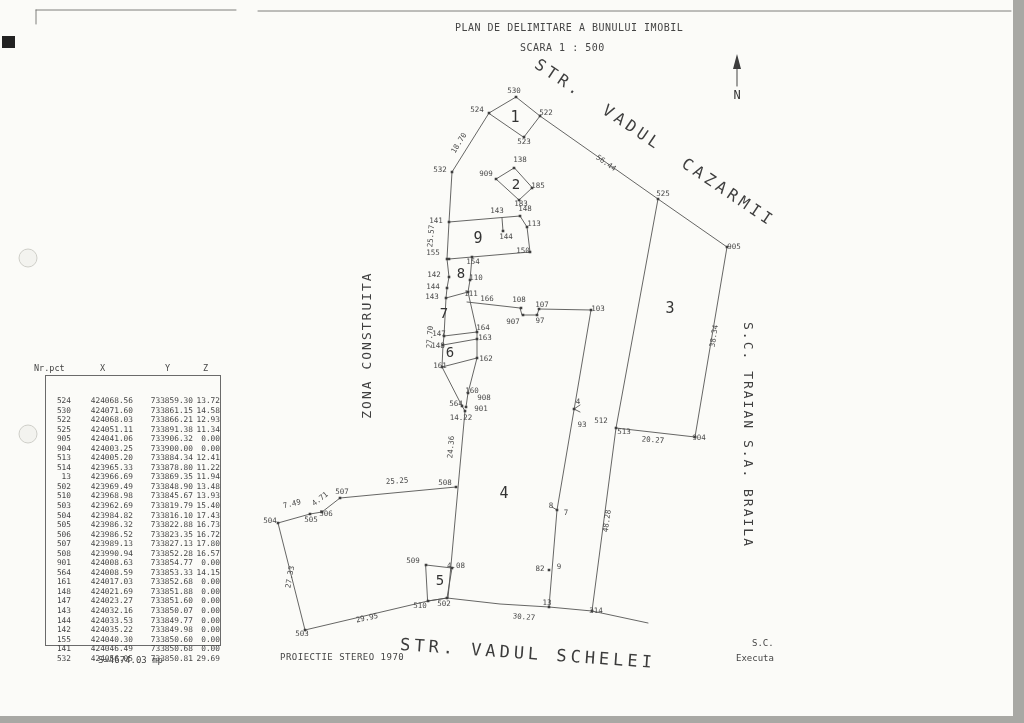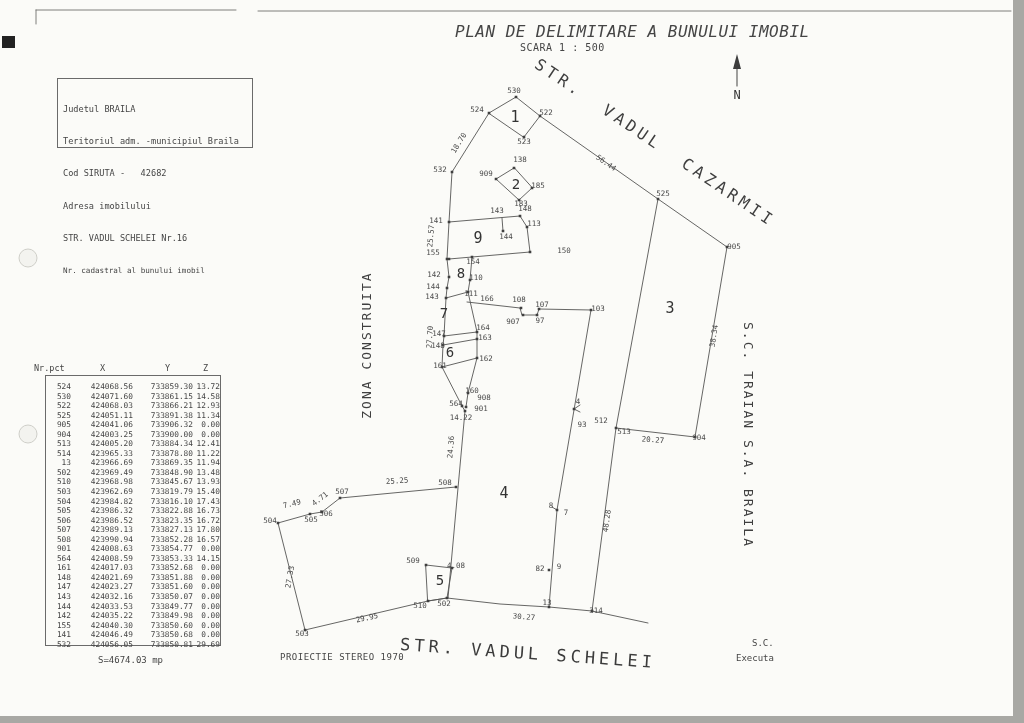--- a/index.html
+++ b/index.html
@@ -1,30 +1,30 @@
 <!DOCTYPE html>
 <html><head>
 <meta charset="utf-8">
 <style>
   html,body{margin:0;padding:0;}
   body{width:1024px;height:723px;background:#a8a8a4;overflow:hidden;
        font-family:"DejaVu Sans Mono","Liberation Mono",monospace;}
   #page{position:absolute;left:0;top:0;width:1013px;height:716px;background:#fbfbf8;color:#454545;}
   #linework{position:absolute;left:0;top:0;width:1013px;height:716px;}
   .abs{position:absolute;}
-  #title-block{left:455px;top:22px;font-size:16px;letter-spacing:.5px;white-space:pre;font-style:italic;}
+  #title-block{left:455px;top:22px;font-size:10px;letter-spacing:.5px;white-space:pre;}
   #scara{left:520px;top:42px;font-size:10px;letter-spacing:.5px;}
   #info-box{left:57px;top:78px;width:196px;height:70px;border:1px solid #6a6a6a;
             font-size:8.6px;line-height:10.8px;padding:3px 0 0 5px;box-sizing:border-box;white-space:pre;}
   #info-box .small{font-size:7.6px;}
   
   #table-header{left:34px;top:363px;width:200px;font-size:8.5px;}
   #table-header span{position:absolute;top:0;}
   #coord-box{left:45px;top:375px;width:176px;height:271px;border:1px solid #6a6a6a;
-             box-sizing:border-box;padding-top:6px;}
+             box-sizing:border-box;padding-top:20px;}
   .trow{height:9.55px;line-height:9.55px;font-size:7.8px;white-space:nowrap;}
   .trow span{display:inline-block;text-align:right;}
   .c0{width:25px;} .c1{width:62px;} .c2{width:60px;} .c3{width:27px;}
   #area-label{left:98px;top:655px;font-size:9px;text-align:right;}
   
   .plabel{position:absolute;font-size:7.5px;color:#4a4a4a;transform:translate(-50%,-50%);
           white-space:pre;line-height:1;}
   .street{color:#3f3f3f;}
   .parcel{font-size:15px;color:#333;}
   
@@ -80,28 +80,20 @@
     <path d="M489 113h.01M516 97h.01M540 116h.01M524 137h.01M452 172h.01M449 222h.01M447 259h.01M449 277h.01M447 288h.01M446 298h.01M444 336h.01M443 345h.01M442 367h.01M462 406h.01M465 411h.01M472 257h.01M470 280h.01M468 292h.01M477 332h.01M477 339h.01M477 358h.01M468 393h.01M514 168h.01M496 179h.01M519 200h.01M532 188h.01M520 216h.01M527 227h.01M530 252h.01M503 231h.01M658 199h.01M727 247h.01M695 437h.01M616 428h.01M574 409h.01M557 510h.01M549 570h.01M549 607h.01M592 611h.01M278 523h.01M310 514h.01M322 512h.01M340 498h.01M456 487h.01M426 565h.01M452 568h.01M447 598h.01M428 601h.01M305 630h.01M521 308h.01M523 315h.01M537 315h.01M539 309h.01M591 310h.01M466 407h.01M449 259h.01" stroke="#3f3f3f" stroke-width="2.6" stroke-linecap="square" fill="none"></path>
 
     <circle cx="28" cy="258" r="9" fill="#f3f3ef" stroke="#cfcfc9"></circle>
     <circle cx="28" cy="434" r="9" fill="#f3f3ef" stroke="#cfcfc9"></circle>
     <rect x="2" y="36" width="13" height="12" fill="#222"></rect>
   </svg>
 
   <div class="abs" id="title-block">PLAN DE DELIMITARE A BUNULUI IMOBIL</div>
   <div class="abs" id="scara">SCARA 1 : 500</div>
 
-  <div class="abs" id="info-box">
-    <div>Judetul BRAILA</div>
-    <div>Teritoriul adm. -municipiul Braila</div>
-    <div>Cod SIRUTA -   42682</div>
-    <div>Adresa imobilului</div>
-    <div>STR. VADUL SCHELEI Nr.16</div>
-    <div class="small">Nr. cadastral al bunului imobil</div>
-  </div>
 
   <div class="abs" id="compass-n">N</div>
 
   <div class="abs" id="table-header">
     <span style="left:0">Nr.pct</span>
     <span style="left:66px">X</span>
     <span style="left:131px">Y</span>
     <span style="left:169px">Z</span>
   </div>
   <div class="abs" id="coord-box">
@@ -157,21 +149,21 @@
       <span class="plabel" style="left: 714px; top: 336px; transform: translate(-50%, -50%) rotate(-81deg);">38.34</span>
       <span class="plabel" style="left: 436px; top: 221px; transform: translate(-50%, -50%);">141</span>
       <span class="plabel" style="left: 431px; top: 236px; transform: translate(-50%, -50%) rotate(-85deg);">25.57</span>
       <span class="plabel" style="left: 497px; top: 211px; transform: translate(-50%, -50%);">143</span>
       <span class="plabel" style="left: 525px; top: 209px; transform: translate(-50%, -50%);">148</span>
       <span class="plabel" style="left: 534px; top: 224px; transform: translate(-50%, -50%);">113</span>
       <span class="plabel" style="left: 506px; top: 237px; transform: translate(-50%, -50%);">144</span>
       <span class="plabel parcel" style="left: 478px; top: 238px; font-size: 15px; transform: translate(-50%, -50%);">9</span>
       <span class="plabel" style="left: 433px; top: 253px; transform: translate(-50%, -50%);">155</span>
       <span class="plabel" style="left: 473px; top: 262px; transform: translate(-50%, -50%);">154</span>
-      <span class="plabel" style="left: 523px; top: 251px; transform: translate(-50%, -50%); margin-left: 41px;">150</span>
+      <span class="plabel" style="left: 523px; top: 251px; transform: translate(-50%, -50%);">150</span>
       <span class="plabel parcel" style="left: 461px; top: 273px; font-size: 14px; transform: translate(-50%, -50%);">8</span>
       <span class="plabel" style="left: 434px; top: 275px; transform: translate(-50%, -50%);">142</span>
       <span class="plabel" style="left: 433px; top: 287px; transform: translate(-50%, -50%);">144</span>
       <span class="plabel" style="left: 432px; top: 297px; transform: translate(-50%, -50%);">143</span>
       <span class="plabel" style="left: 476px; top: 278px; transform: translate(-50%, -50%);">110</span>
       <span class="plabel" style="left: 471px; top: 294px; transform: translate(-50%, -50%);">111</span>
       <span class="plabel parcel" style="left: 444px; top: 313px; font-size: 14px; transform: translate(-50%, -50%);">7</span>
       <span class="plabel" style="left: 487px; top: 299px; transform: translate(-50%, -50%);">166</span>
       <span class="plabel" style="left: 519px; top: 300px; transform: translate(-50%, -50%);">108</span>
       <span class="plabel" style="left: 542px; top: 305px; transform: translate(-50%, -50%);">107</span>

